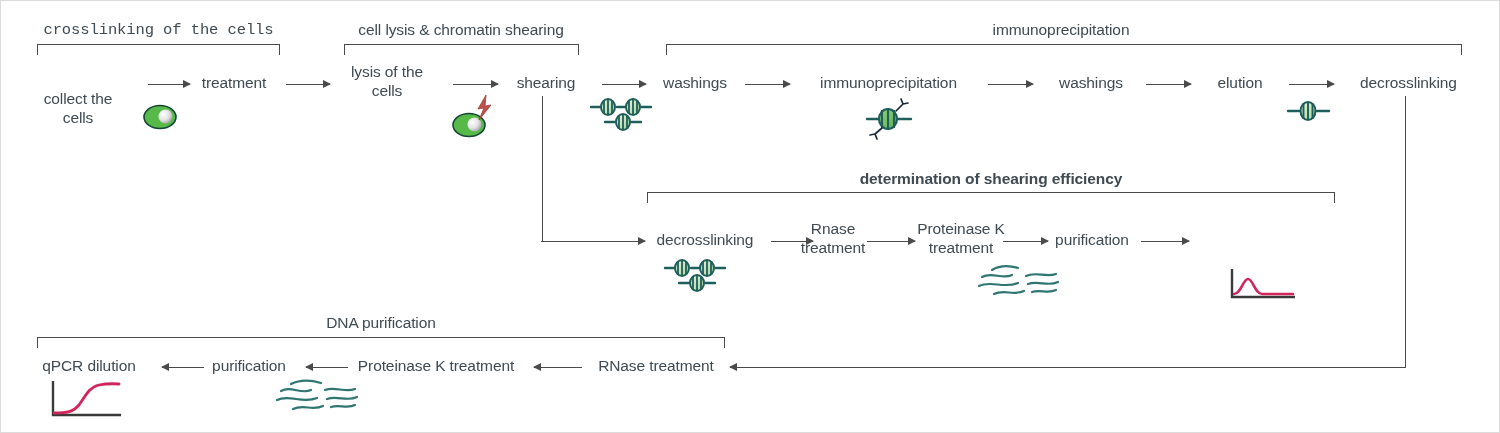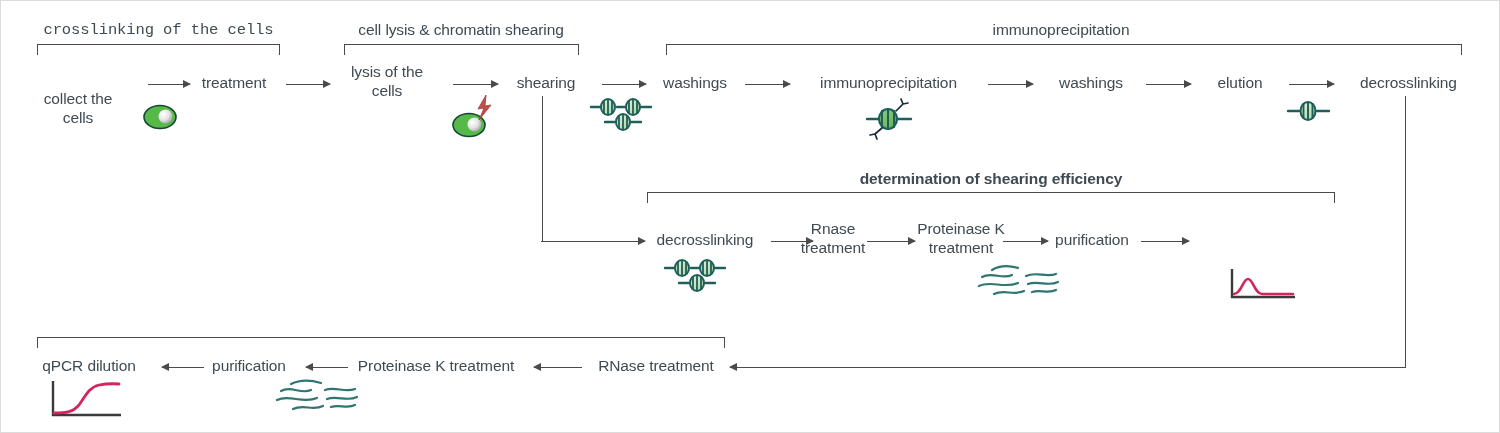--- a/index.html
+++ b/index.html
@@ -71,20 +71,21 @@
 
   <div class="grouplabel" style="left:325px; top:20px; width:270px;">cell lysis &amp; chromatin shearing</div>
   <div class="bracket" style="left:343px; top:43px; width:235px;"></div>
 
   <div class="grouplabel" style="left:660px; top:20px; width:800px;">immunoprecipitation</div>
   <div class="bracket" style="left:665px; top:43px; width:796px;"></div>
 
   <div class="grouplabel" style="left:645px; top:169px; width:690px;font-weight:bold;">determination of shearing efficiency</div>
   <div class="bracket" style="left:646px; top:191px; width:688px;"></div>
 
+  <div class="grouplabel" style="left:35px; top:313px; width:690px;">DNA purification</div>
   <div class="bracket" style="left:36px; top:336px; width:688px;"></div>
 
   <div class="node" style="left:22px; top:62px; width:110px;margin-top:27px;">collect the
 cells</div>
 
   <div class="node" style="left:188px; top:73px; width:90px;">treatment</div>
 
   <div class="node" style="left:330px; top:62px; width:112px;">lysis of the
 cells</div>
 

